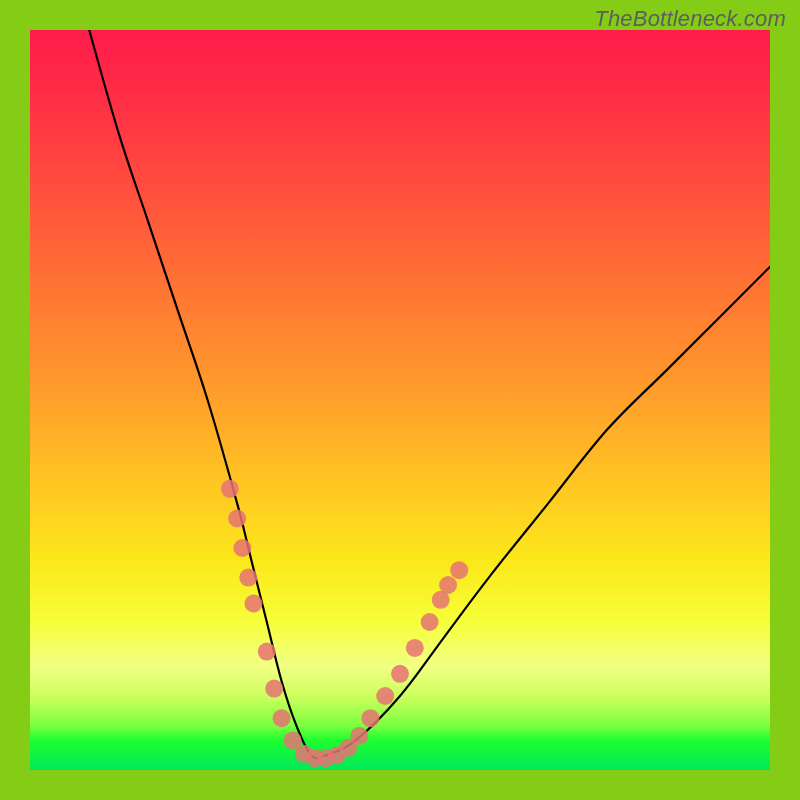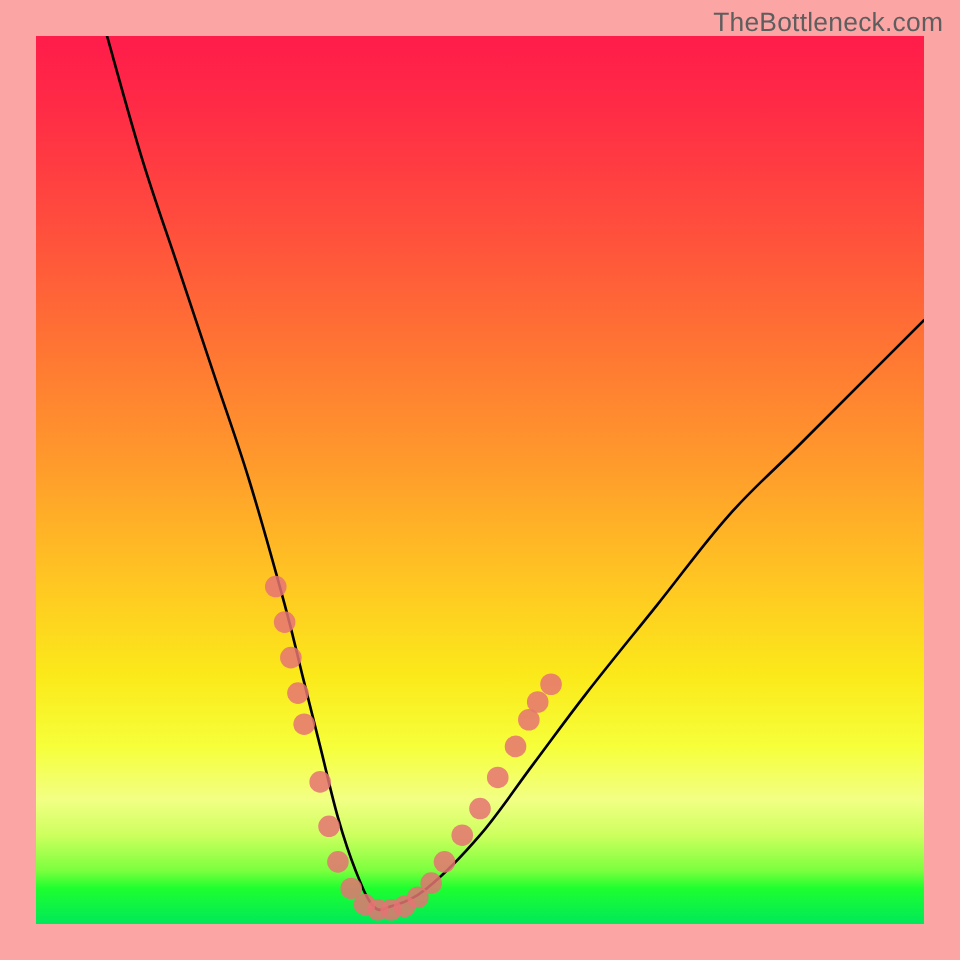--- a/index.html
+++ b/index.html
@@ -8,21 +8,22 @@
     width: 800px;
     height: 800px;
     overflow: hidden;
     background: #000;
     font-family: Arial, Helvetica, sans-serif;
   }
   .frame {
     position: relative;
     width: 800px;
     height: 800px;
-    background: #fca5a5;
+    background: #84cc16;
+    font-style: italic;
   }
   .watermark {
     position: absolute;
     top: 6px;
     right: 14px;
     color: #5e5e5e;
     font-size: 22px;
     font-weight: 400;
     letter-spacing: 0.2px;
     z-index: 20;

